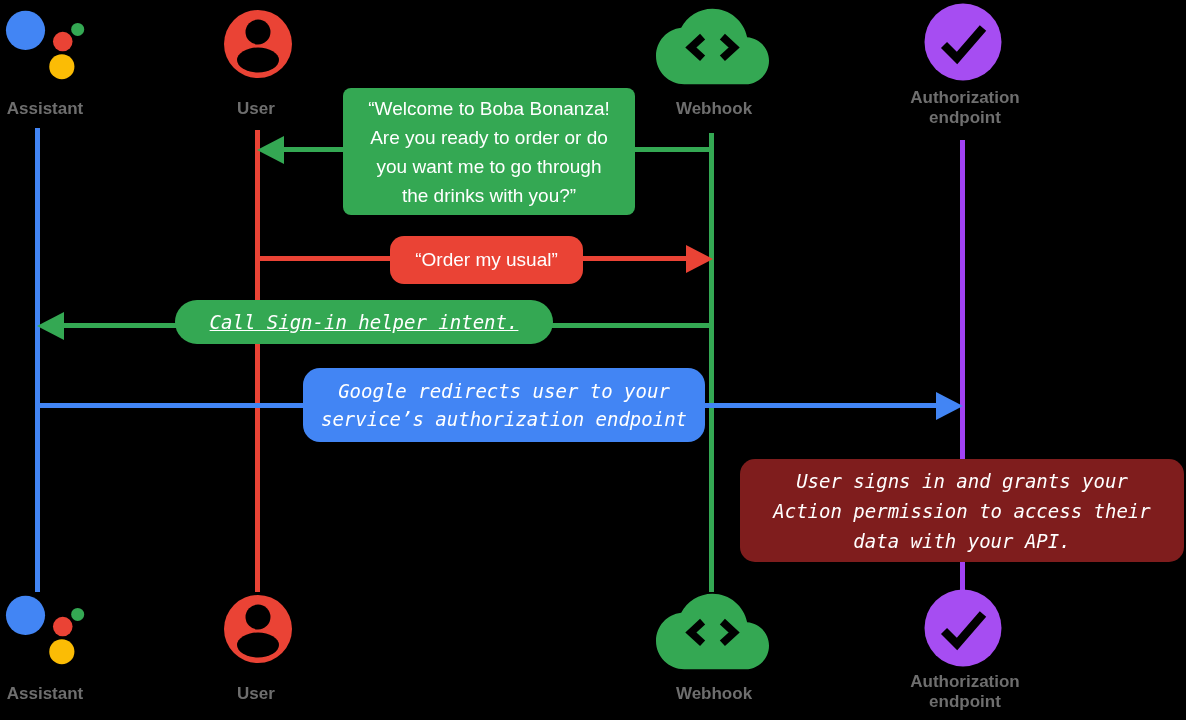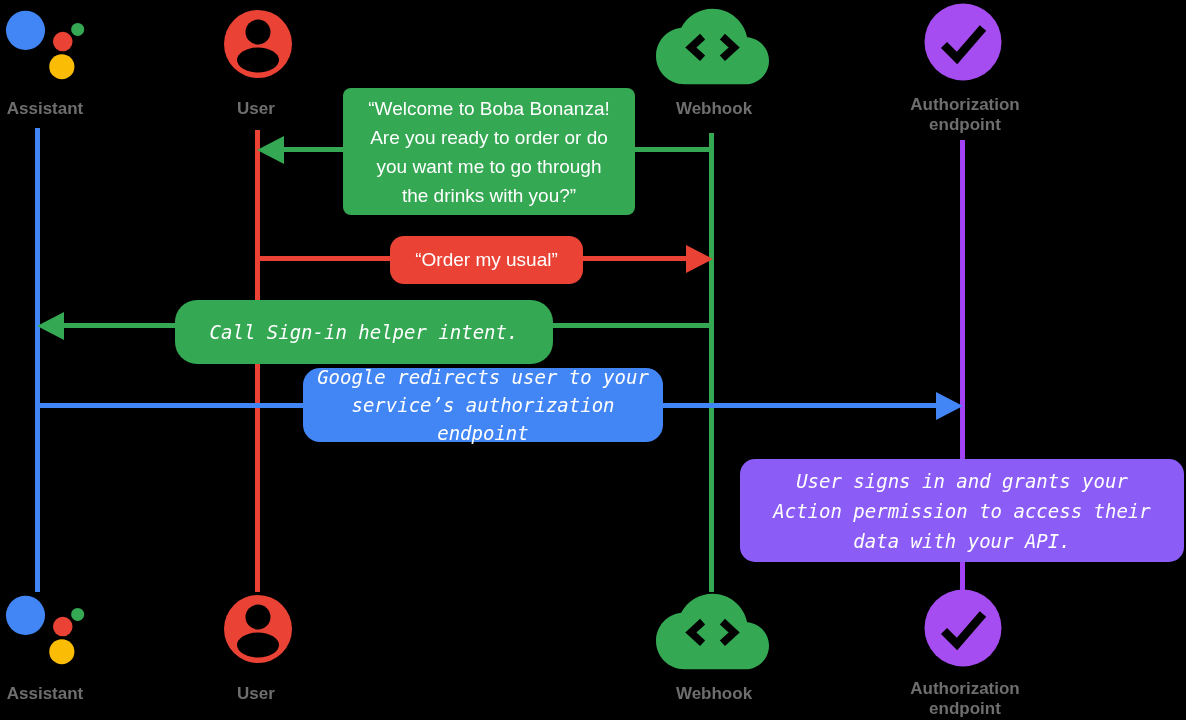--- a/index.html
+++ b/index.html
@@ -26,30 +26,30 @@
   .head-4{left:936px;top:392px;border-top:14px solid transparent;border-bottom:14px solid transparent;border-left:27px solid #4285F4;}
   
   .bubble{
     position:absolute;z-index:3;display:flex;align-items:center;justify-content:center;
     text-align:center;color:#fff;box-sizing:border-box;
   }
   .speech{font-family:"Liberation Sans",sans-serif;font-size:19px;}
   .code{font-family:"DejaVu Sans Mono","Liberation Mono",monospace;font-style:italic;font-size:19px;}
   .b-welcome{left:343px;top:88px;width:292px;height:127px;border-radius:8px;background:#34A853;line-height:29px;padding:0 24px;}
   .b-order{left:390px;top:236px;width:193px;height:48px;border-radius:14px;background:#EA4335;}
-  .b-signin{left:175px;top:300px;width:378px;height:64px;border-radius:22px;background:#34A853;}
-  .b-redirect{left:303px;top:368px;width:360px;height:74px;border-radius:17px;background:#4285F4;line-height:28px;padding:0 14px;}
-  .b-note{left:740px;top:459px;width:444px;height:103px;border-radius:15px;background:#8b5cf6;line-height:30px;padding:0 29px;}
+  .b-signin{left:175px;top:300px;width:378px;height:44px;border-radius:22px;background:#34A853;text-decoration:underline;}
+  .b-redirect{left:303px;top:368px;width:402px;height:74px;border-radius:17px;background:#4285F4;line-height:28px;padding:0 14px;}
+  .b-note{left:740px;top:459px;width:444px;height:103px;border-radius:15px;background:#7f1d1d;line-height:30px;padding:0 29px;}
   
   .icon{position:absolute;z-index:4;}
   .actor-label{
     position:absolute;z-index:4;color:#6E6E6E;font-weight:bold;font-size:17px;line-height:20px;
     text-align:center;transform:translateX(-50%);white-space:nowrap;
   }
-  .actor-label.wrap{white-space:normal;width:150px;margin-top:7px;}
+  .actor-label.wrap{white-space:normal;width:150px;}
 </style>
 </head>
 <body>
 
 <div class="stage">
 
   <div class="lifeline ll-assistant"></div>
   <div class="lifeline ll-user"></div>
   <div class="lifeline ll-webhook"></div>
   <div class="lifeline ll-auth"></div>

